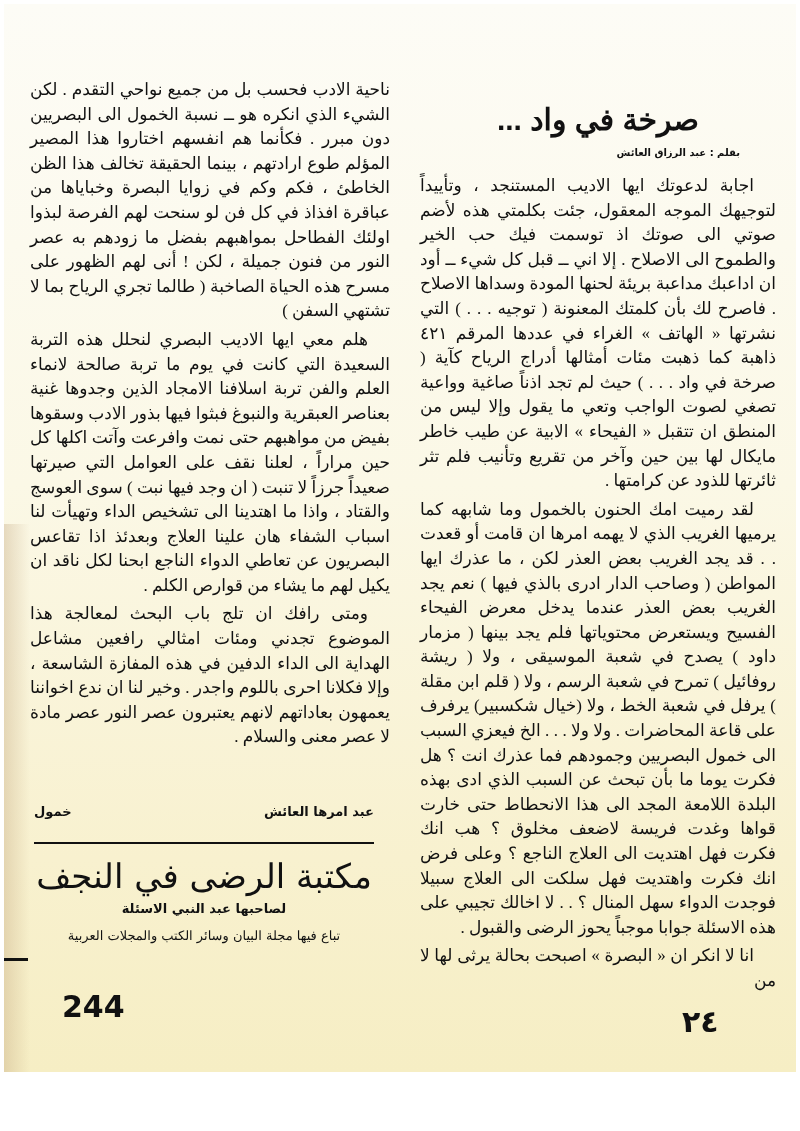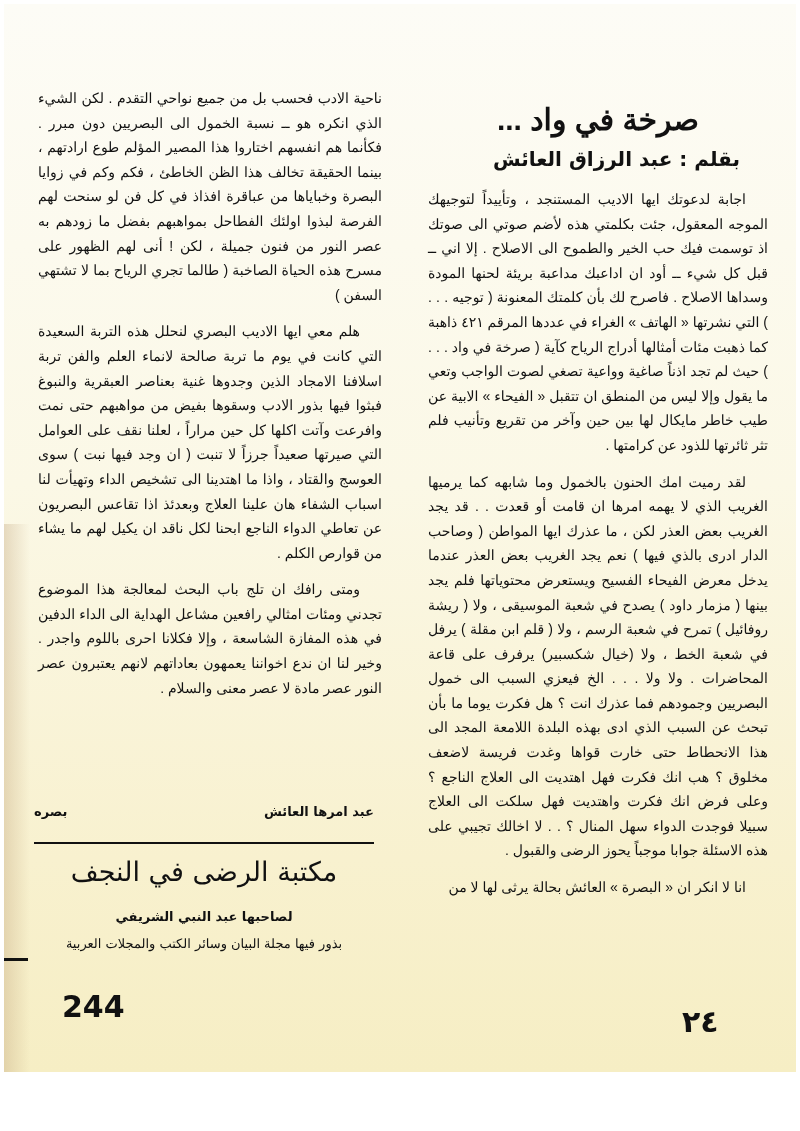--- a/index.html
+++ b/index.html
@@ -15,70 +15,70 @@
     content: ""; position: absolute; left: 0; top: 520px; width: 26px; height: 548px;
     background: linear-gradient(90deg, rgba(190,160,120,0.35), rgba(255,255,255,0));
   }
   .col { position: absolute; direction: rtl; text-align: justify; }
   .col-right { left: 412px; top: 80px; width: 364px; }
   .col-left { left: 22px; top: 70px; width: 368px; }
   .title {
     text-align: center; font-family: Liberation Sans, sans-serif; font-weight: bold;
     font-size: 30px; margin: 18px 0 10px 0; letter-spacing: 1px;
   }
-  .byline { font-family: "DejaVu Sans", sans-serif; font-weight: bold; font-size: 20px; margin: 0 40px 16px 0; }
+  .byline { font-family: "DejaVu Sans", sans-serif; font-weight: bold; font-size: 10px; margin: 0 40px 16px 0; }
   p {
-    margin: 12px; font-family: Liberation Sans, sans-serif; font-size: 14px; line-height: 24.6px;
+    margin: 4px; font-family: Liberation Serif, serif; font-size: 17px; line-height: 24.6px;
     text-align-last: right;
   }
   p.indent { text-indent: 22px; }
   .signature-row {
     position: absolute; left: 30px; top: 800px; width: 340px; display: flex; justify-content: space-between;
     direction: rtl; font-family: "DejaVu Sans", sans-serif; font-weight: bold; font-size: 13px;
   }
   .divider { position: absolute; left: 30px; top: 838px; width: 340px; height: 2px; background: #111; }
   .divider-small { position: absolute; left: 0; top: 954px; width: 24px; height: 3px; background: #111; }
   .ad { position: absolute; left: 30px; top: 852px; width: 340px; direction: rtl; text-align: center; }
-  .ad-title { font-family: "DejaVu Serif", serif; font-size: 27px; font-weight: normal; margin-bottom: 22px; }
+  .ad-title { font-family: "DejaVu Serif", serif; font-size: 34px; font-weight: normal; margin-bottom: 5px; }
   .ad-owner { font-family: "DejaVu Sans", sans-serif; font-weight: bold; font-size: 13px; margin-bottom: 12px; }
   .ad-desc { font-family: "DejaVu Serif", serif; font-size: 13px; }
   .page-number {
     position: absolute; font-family: "DejaVu Sans", sans-serif; font-weight: bold; font-size: 30px; direction: rtl;
   }
   .pn-left { left: 58px; top: 985px; }
   .pn-right { left: 678px; top: 1000px; }
 </style>
 </head>
 <body>
 
 <div class="page">
 
   <div class="col col-right">
     <div class="title">صرخة في واد ...</div>
     <div class="byline">بقلم : عبد الرزاق العائش</div>
     <p class="indent">اجابة لدعوتك ايها الاديب المستنجد ، وتأييداً لتوجيهك الموجه المعقول، جئت بكلمتي هذه لأضم صوتي الى صوتك اذ توسمت فيك حب الخير والطموح الى الاصلاح . إلا اني ــ قبل كل شيء ــ أود ان اداعبك مداعبة بريئة لحنها المودة وسداها الاصلاح . فاصرح لك بأن كلمتك المعنونة ( توجيه . . . ) التي نشرتها « الهاتف » الغراء في عددها المرقم ٤٢١ ذاهبة كما ذهبت مئات أمثالها أدراج الرياح كآية ( صرخة في واد . . . ) حيث لم تجد اذناً صاغية وواعية تصغي لصوت الواجب وتعي ما يقول وإلا ليس من المنطق ان تتقبل « الفيحاء » الابية عن طيب خاطر مايكال لها بين حين وآخر من تقريع وتأنيب فلم تثر ثائرتها للذود عن كرامتها .</p>
     <p class="indent">لقد رميت امك الحنون بالخمول وما شابهه كما يرميها الغريب الذي لا يهمه امرها ان قامت أو قعدت . . قد يجد الغريب بعض العذر لكن ، ما عذرك ايها المواطن ( وصاحب الدار ادرى بالذي فيها ) نعم يجد الغريب بعض العذر عندما يدخل معرض الفيحاء الفسيح ويستعرض محتوياتها فلم يجد بينها ( مزمار داود ) يصدح في شعبة الموسيقى ، ولا ( ريشة روفائيل ) تمرح في شعبة الرسم ، ولا ( قلم ابن مقلة ) يرفل في شعبة الخط ، ولا (خيال شكسبير) يرفرف على قاعة المحاضرات . ولا ولا . . . الخ فيعزي السبب الى خمول البصريين وجمودهم فما عذرك انت ؟ هل فكرت يوما ما بأن تبحث عن السبب الذي ادى بهذه البلدة اللامعة المجد الى هذا الانحطاط حتى خارت قواها وغدت فريسة لاضعف مخلوق ؟ هب انك فكرت فهل اهتديت الى العلاج الناجع ؟ وعلى فرض انك فكرت واهتديت فهل سلكت الى العلاج سبيلا فوجدت الدواء سهل المنال ؟ . . لا اخالك تجيبي على هذه الاسئلة جوابا موجباً يحوز الرضى والقبول .</p>
-    <p class="indent">انا لا انكر ان « البصرة » العائش بحالة يرثى لها لا من</p>
+    <p class="indent">انا لا انكر ان « البصرة » اصبحت بحالة يرثى لها لا من</p>
   </div>
 
   <div class="col col-left">
     <p>ناحية الادب فحسب بل من جميع نواحي التقدم . لكن الشيء الذي انكره هو ــ نسبة الخمول الى البصريين دون مبرر . فكأنما هم انفسهم اختاروا هذا المصير المؤلم طوع ارادتهم ، بينما الحقيقة تخالف هذا الظن الخاطئ ، فكم وكم في زوايا البصرة وخباياها من عباقرة افذاذ في كل فن لو سنحت لهم الفرصة لبذوا اولئك الفطاحل بمواهبهم بفضل ما زودهم به عصر النور من فنون جميلة ، لكن ! أنى لهم الظهور على مسرح هذه الحياة الصاخبة ( طالما تجري الرياح بما لا تشتهي السفن )</p>
     <p class="indent">هلم معي ايها الاديب البصري لنحلل هذه التربة السعيدة التي كانت في يوم ما تربة صالحة لانماء العلم والفن تربة اسلافنا الامجاد الذين وجدوها غنية بعناصر العبقرية والنبوغ فبثوا فيها بذور الادب وسقوها بفيض من مواهبهم حتى نمت وافرعت وآتت اكلها كل حين مراراً ، لعلنا نقف على العوامل التي صيرتها صعيداً جرزاً لا تنبت ( ان وجد فيها نبت ) سوى العوسج والقتاد ، واذا ما اهتدينا الى تشخيص الداء وتهيأت لنا اسباب الشفاء هان علينا العلاج وبعدئذ اذا تقاعس البصريون عن تعاطي الدواء الناجع ابحنا لكل ناقد ان يكيل لهم ما يشاء من قوارص الكلم .</p>
     <p class="indent">ومتى رافك ان تلج باب البحث لمعالجة هذا الموضوع تجدني ومئات امثالي رافعين مشاعل الهداية الى الداء الدفين في هذه المفازة الشاسعة ، وإلا فكلانا احرى باللوم واجدر . وخير لنا ان ندع اخواننا يعمهون بعاداتهم لانهم يعتبرون عصر النور عصر مادة لا عصر معنى والسلام .</p>
   </div>
 
   <div class="signature-row">
     <span>عبد امرها العائش</span>
-    <span>بصره</span>
+    <span>خمول</span>
   </div>
 
   <div class="divider"></div>
   <div class="divider-small"></div>
 
   <div class="ad">
     <div class="ad-title">مكتبة الرضى في النجف</div>
-    <div class="ad-owner">لصاحبها عبد النبي الشريفي</div>
-    <div class="ad-desc">بذور فيها مجلة البيان وسائر الكتب والمجلات العربية</div>
+    <div class="ad-owner">لصاحبها عبد النبي الاسئلة</div>
+    <div class="ad-desc">تباع فيها مجلة البيان وسائر الكتب والمجلات العربية</div>
   </div>
 
   <div class="page-number pn-left">244</div>
   <div class="page-number pn-right">٢٤</div>
 </div>
 
 </body></html>

